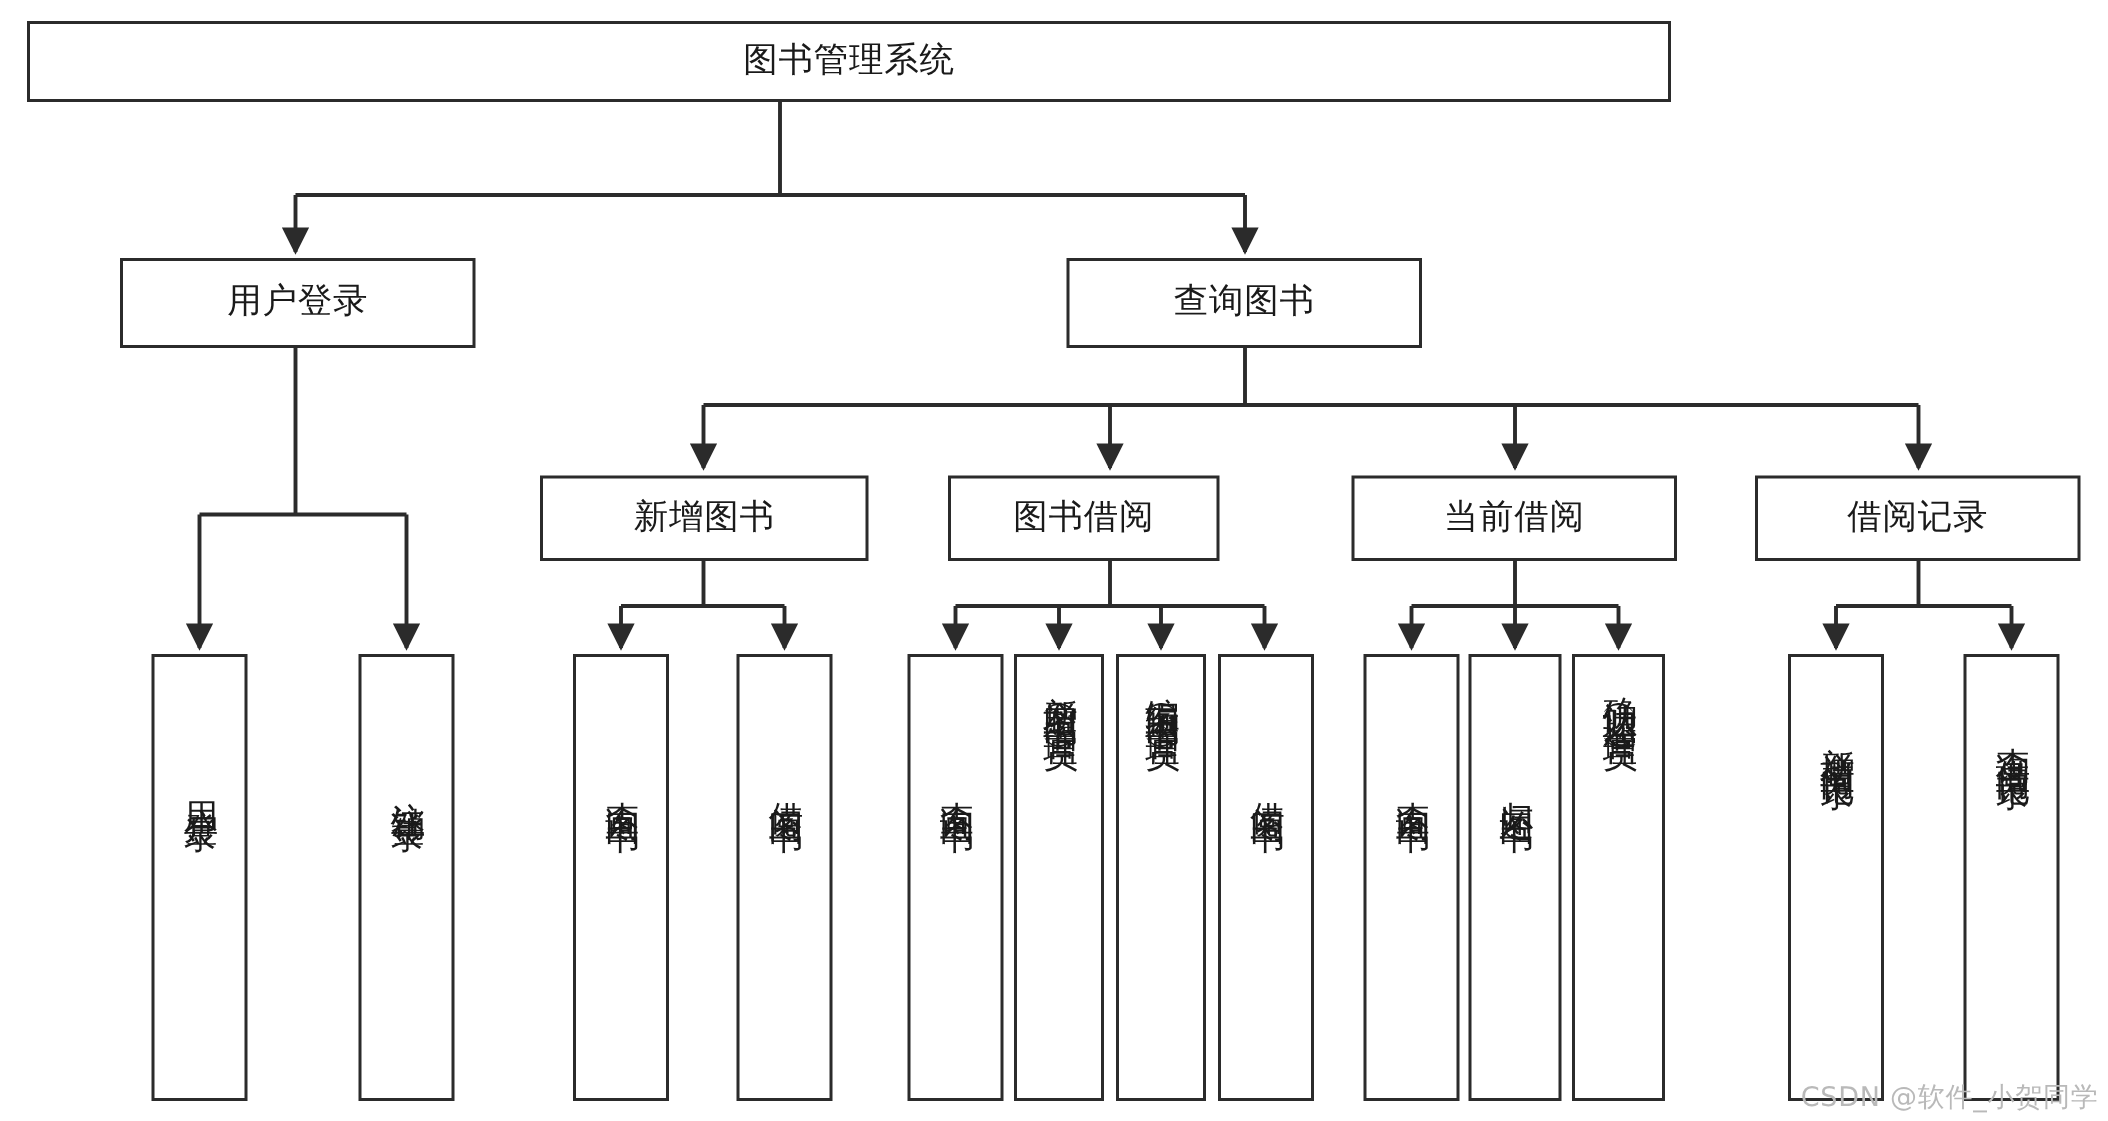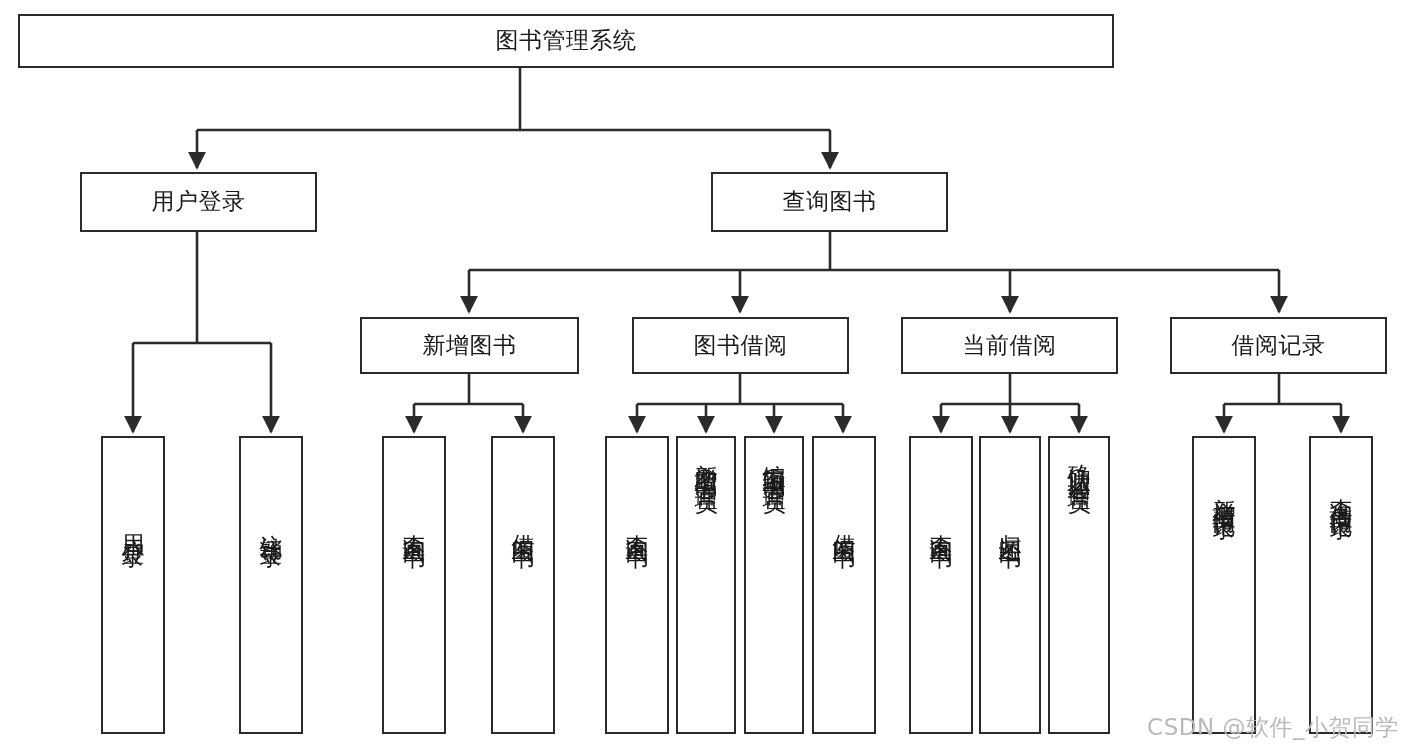--- a/index.html
+++ b/index.html
@@ -53,21 +53,21 @@
   .node.vertical .node-label {
     writing-mode: vertical-rl;
     text-orientation: upright;
     font-size: 23px;
     letter-spacing: 4px;
   }
   .watermark {
     position: absolute;
     right: 6px;
     bottom: 4px;
-    font-size: 23px;
+    font-size: 18px;
     color: #b9b9b9;
     white-space: nowrap;
     pointer-events: none;
     letter-spacing: 0.5px;
   }
 </style>
 </head>
 <body>
 
 <div id="diagram-root">
@@ -131,21 +131,21 @@
   </div>
 
   <div class="node horizontal" style="left:711px; top:172px; width:237px; height:60px;">
     <span class="node-label">查询图书</span>
   </div>
 
   <div class="node horizontal" style="left:360px; top:317px; width:219px; height:57px;">
     <span class="node-label">新增图书</span>
   </div>
 
-  <div class="node horizontal" style="left:632px; top:317px; width:217px; height:57px;">
+  <div class="node horizontal" style="left:632px; top:317px; width:181px; height:57px;">
     <span class="node-label">图书借阅</span>
   </div>
 
   <div class="node horizontal" style="left:1170px; top:317px; width:217px; height:57px;">
     <span class="node-label">借阅记录</span>
   </div>
 
   <div class="node horizontal" style="left:901px; top:317px; width:217px; height:57px;">
     <span class="node-label">当前借阅</span>
   </div>

